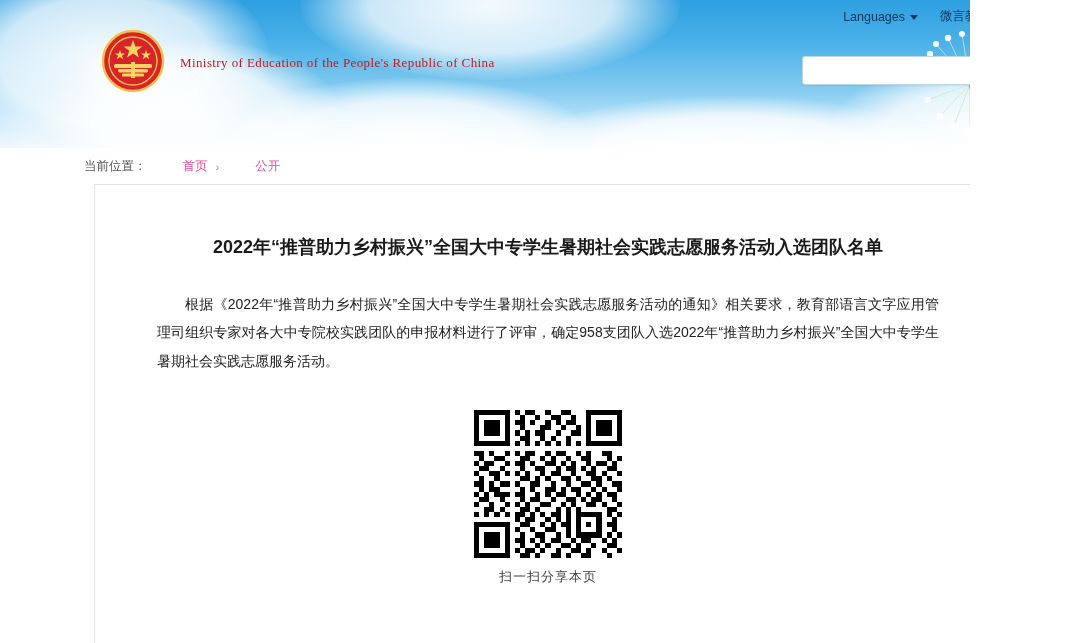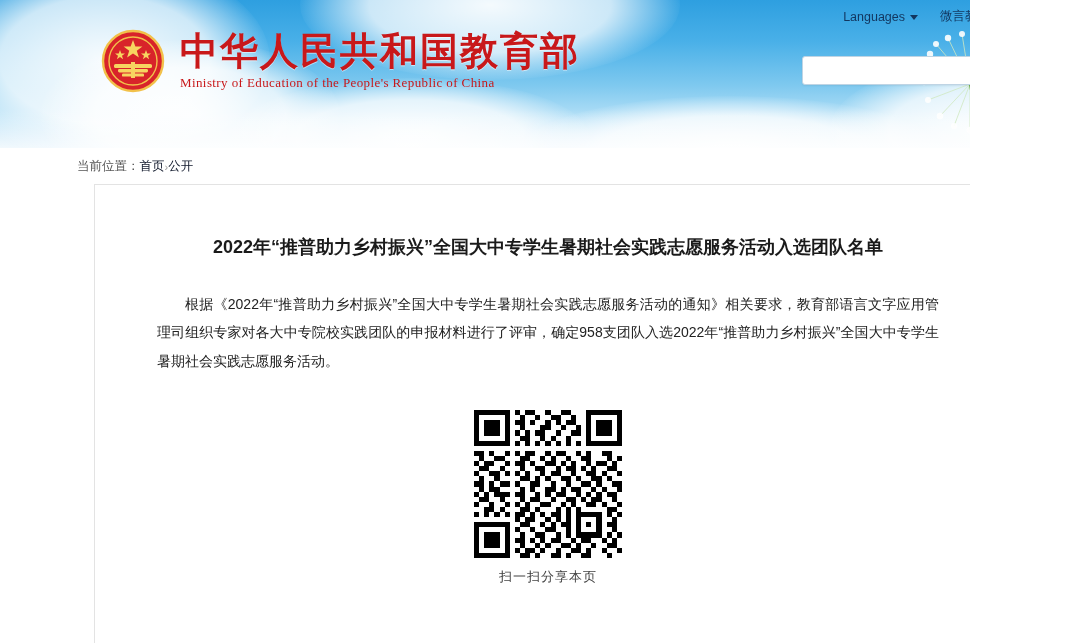--- a/index.html
+++ b/index.html
@@ -153,34 +153,36 @@
     font-family: "Liberation Serif", serif;
     font-size: 13px;
     color: #c8181a;
     letter-spacing: 0.4px;
     margin-top: 3px;
   }
 
   
   .breadcrumb {
     position: absolute;
-    left: 77px;
+    left: 84px;
     top: 158px;
     font-size: 12.5px;
     color: #555;
     display: flex;
     align-items: center;
+    gap: 8px;
   }
   .breadcrumb .sep {
     color: #999;
     font-size: 11px;
   }
   .breadcrumb a {
-    color: #0f172a;
+    color: #ec4899;
     text-decoration: none;
+    margin-left: 28px;
   }
 
   
   .card {
     position: absolute;
     left: 94px;
     top: 184px;
     width: 908px;
     min-height: 459px;
     background: #ffffff;
@@ -342,21 +344,20 @@
             <polygon points="20,22 21.3,25.5 25,25.5 22,27.7 23.1,31.2 20,29 16.9,31.2 18,27.7 15,25.5 18.7,25.5"></polygon>
             <polygon points="46,22 47.3,25.5 51,25.5 48,27.7 49.1,31.2 46,29 42.9,31.2 44,27.7 41,25.5 44.7,25.5"></polygon>
           </g>
           <rect x="14" y="36" width="38" height="4" rx="1.6" fill="#f7d560"></rect>
           <rect x="18" y="41" width="30" height="3.4" rx="1.4" fill="#f7d560"></rect>
           <rect x="22" y="45.6" width="22" height="3" rx="1.2" fill="#f7d560"></rect>
           <rect x="31" y="34" width="4" height="16" fill="#f7d560"></rect>
         </svg>
       </div>
       <div class="brand-text">
-        <div class="cn">中华人民共和国教育部</div>
         <div class="en">Ministry of Education of the People's Republic of China</div>
       </div>
     </div>
   </div>
 
   <div class="breadcrumb">
     <span>当前位置：</span>
     <a href="#">首页</a>
     <span class="sep">›</span>
     <a href="#">公开</a>

